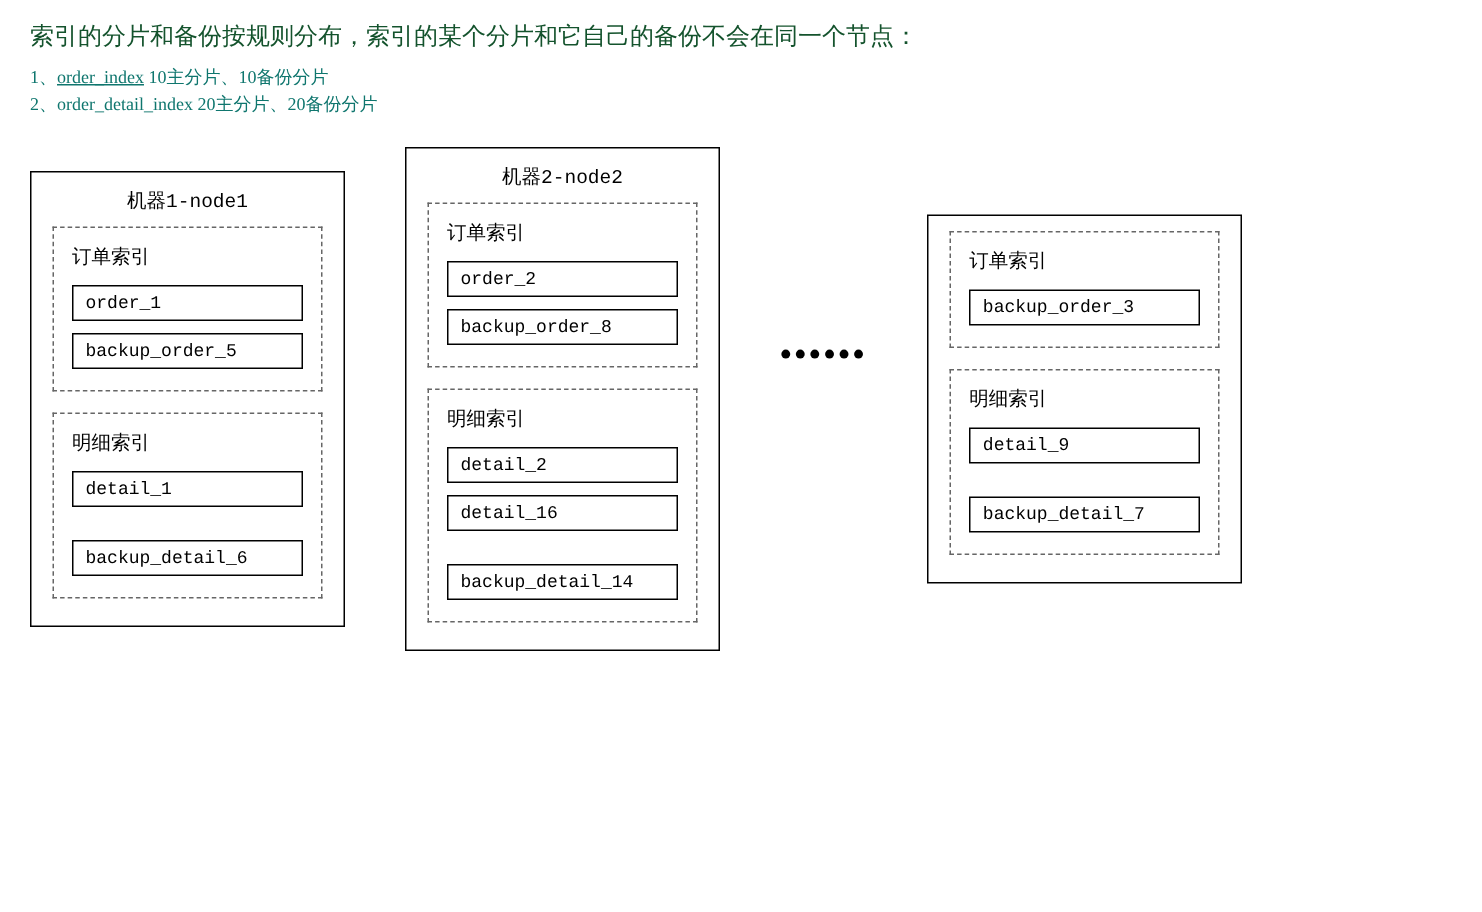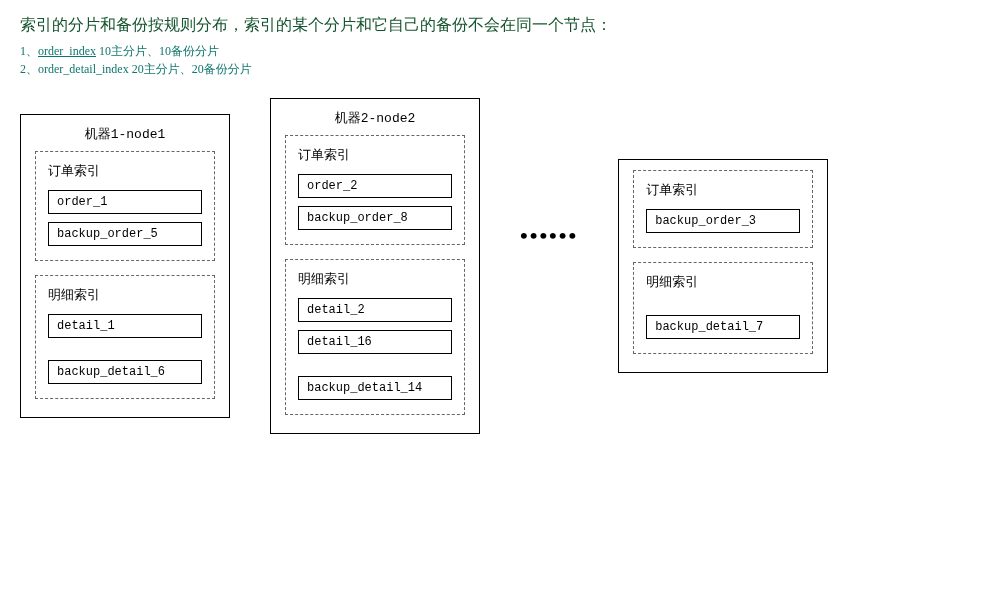--- a/index.html
+++ b/index.html
@@ -125,18 +125,19 @@
 
   <div class="ellipsis">••••••</div>
 
   <div class="node-box">
     <div class="index-group">
       <div class="index-title">订单索引</div>
       <div class="shard-box">backup_order_3</div>
     </div>
     <div class="index-group">
       <div class="index-title">明细索引</div>
+      <div class="shard-box">detail_9</div>
       <div class="spacer"></div>
       <div class="shard-box">backup_detail_7</div>
     </div>
   </div>
 
 </div>
 
 </body></html>

